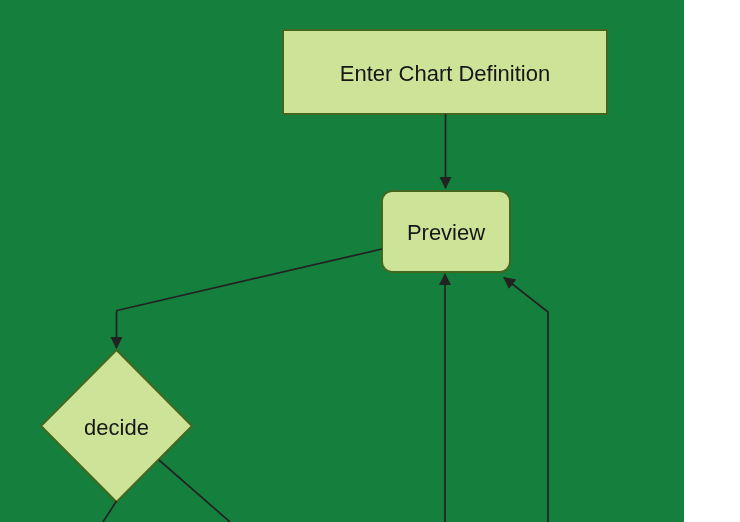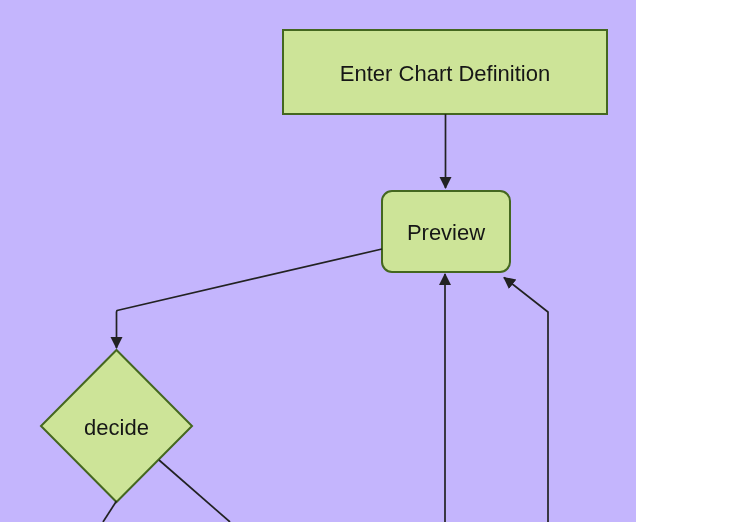--- a/index.html
+++ b/index.html
@@ -3,23 +3,23 @@
 <meta charset="utf-8">
 <style>
   html, body {
     margin: 0;
     padding: 0;
     background: #ffffff;
     font-family: "Liberation Sans", "DejaVu Sans", sans-serif;
   }
   .canvas {
     position: relative;
-    width: 636px;
+    width: 684px;
     height: 522px;
-    background: #c4b5fd;
+    background: #15803d;
     overflow: hidden;
   }
   .canvas svg {
     position: absolute;
     left: 0;
     top: 0;
     width: 740px;
     height: 522px;
     display: block;
   }

